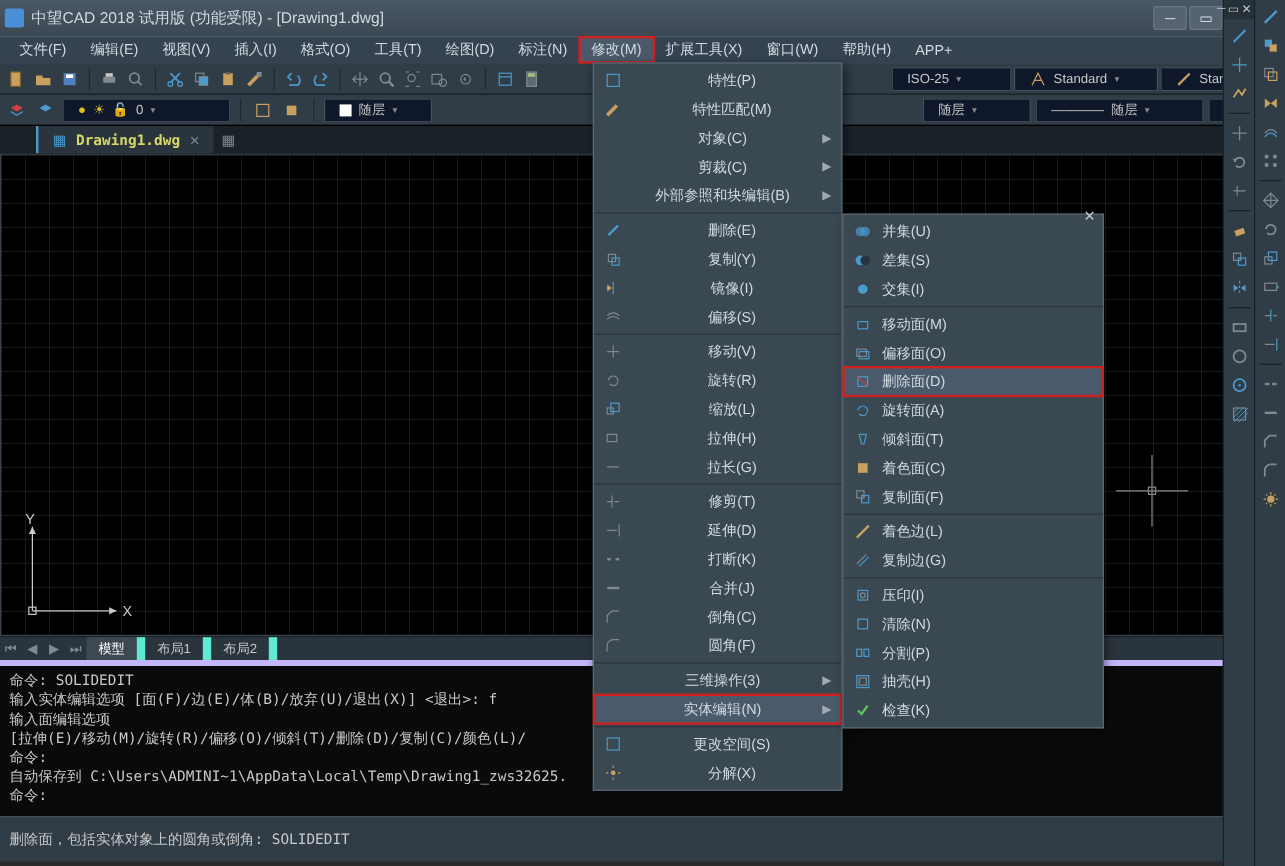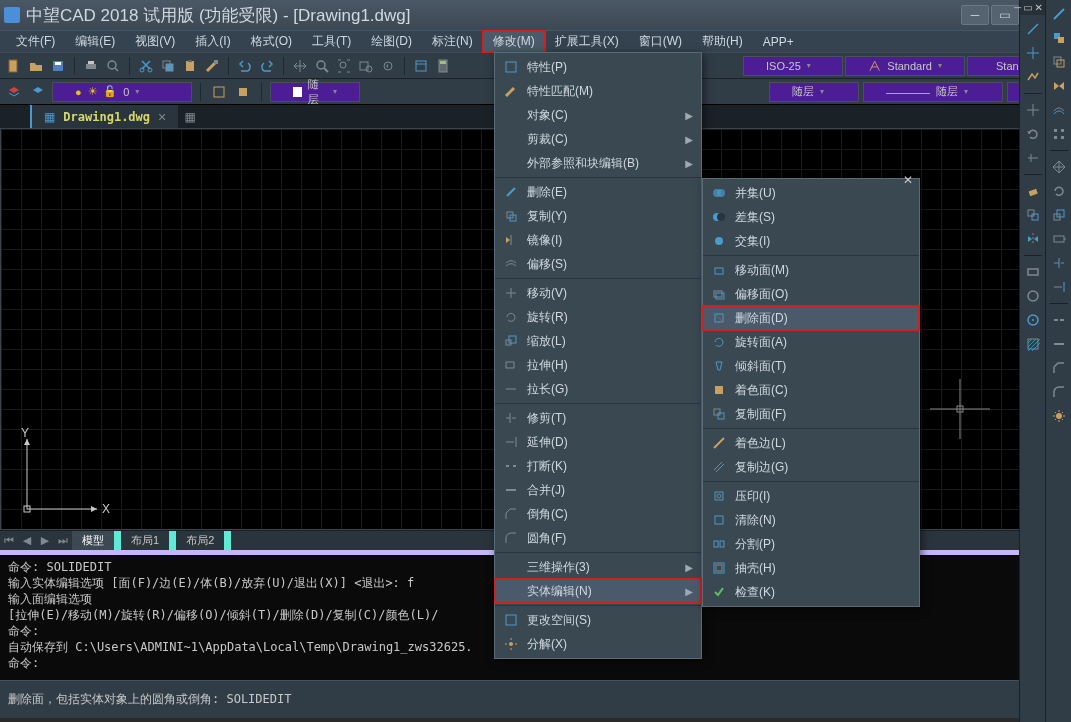--- a/index.html
+++ b/index.html
@@ -1,29 +1,29 @@
 <!DOCTYPE html>
 <html><head>
 <meta charset="utf-8">
 <style>
 * { margin: 0; padding: 0; box-sizing: border-box; user-select: none; }
 body { font-family: "Microsoft YaHei", "SimSun", sans-serif; font-size: 12px; background: #2a2a2a; color: #c8c8c8; width: 1071px; height: 722px; overflow: hidden; }
 .titlebar { height: 30px; background: linear-gradient(#4a5866, #3c4852); display: flex; align-items: center; padding: 0 4px; color: #d0d8e0; }
 .titlebar .appicon { width: 16px; height: 16px; background: #4a90d8; margin-right: 6px; border-radius: 2px; }
-.titlebar .title { flex: 1; font-size: 17px; }
+.titlebar .title { flex: 1; font-size: 13px; }
 .winbtns { display: flex; }
 .winbtn { width: 28px; height: 20px; display: flex; align-items: center; justify-content: center; margin-left: 2px; background: #556270; border: 1px solid #6a7885; border-radius: 2px; cursor: pointer; }
 .winbtn.close { background: #d14836; border-color: #e0604a; color: #fff; width: 46px; }
 .menubar { height: 22px; background: #34434f; display: flex; align-items: stretch; padding: 0 6px; font-size: 12px; border-top: 1px solid #46566a; }
 .menuitem { padding: 0 10px; display: flex; align-items: center; cursor: pointer; color: #d0d8e0; }
 .menuitem.active { background: #4a5a6a; outline: 2px solid #d02020; outline-offset: -1px; }
 .toolbar { height: 26px; background: #303c46; display: flex; align-items: center; padding: 0 4px; border-top: 1px solid #404a54; gap: 2px; }
 .tbtn { width: 20px; height: 20px; display: flex; align-items: center; justify-content: center; border-radius: 2px; cursor: pointer; }
 .tsep { width: 1px; height: 18px; background: #1e2832; margin: 0 4px; }
-.tcombo { height: 20px; background: #4c1d95; border: 1px solid #46505a; color: #c8c8c8; display: flex; align-items: center; padding: 0 22px; font-size: 11px; gap: 6px; }
+.tcombo { height: 20px; background: #0f172a; border: 1px solid #46505a; color: #c8c8c8; display: flex; align-items: center; padding: 0 12px; font-size: 11px; gap: 6px; }
 .tcombo .caret { font-size: 8px; color: #888; }
 .toolbar2 { height: 26px; background: #303c46; display: flex; align-items: center; padding: 0 4px; border-top: 1px solid #1a2026; gap: 4px; }
 .doctab-row { height: 24px; background: #1a2228; display: flex; align-items: stretch; padding-left: 30px; border-top: 1px solid #000; }
 .doctab { background: #2a343c; padding: 0 12px; display: flex; align-items: center; gap: 8px; border-left: 2px solid #4a9acc; }
 .doctab .doclabel { color: #d8d86a; font-family: "SimSun", monospace; font-weight: bold; }
 .doctab .x { color: #808890; cursor: pointer; font-size: 14px; }
 .newtab { width: 24px; display: flex; align-items: center; justify-content: center; cursor: pointer; color: #808890; }
 .canvas-area { position: relative; height: 402px; background: #000; background-image: repeating-linear-gradient(#1a1a1a 0 1px, transparent 1px 20px), repeating-linear-gradient(90deg, #1a1a1a 0 1px, transparent 1px 20px); border: 1px solid #3a4450; }
 .ucs { position: absolute; left: 16px; bottom: 10px; width: 90px; height: 90px; }
 .ucs svg { overflow: visible; }
@@ -40,21 +40,21 @@
 .cmd-area { height: 130px; background: #0a0a0a; color: #c8c8c8; font-family: "SimSun", monospace; font-size: 12px; padding: 4px 8px; border-top: 5px solid #c4b5fd; line-height: 16px; overflow: hidden; }
 .cmd-area .line { white-space: pre; }
 .statusbar { height: 38px; background: #303c46; display: flex; align-items: center; padding: 0 8px; font-size: 12px; color: #c8c8c8; font-family: "SimSun", monospace; border-top: 1px solid #46505a; }
 .dropdown { position: absolute; background: #3a4852; border: 1px solid #5a6a78; box-shadow: 2px 2px 8px rgba(0,0,0,.5); min-width: 208px; padding: 2px 0; }
 .ditem { height: 24px; display: flex; align-items: center; padding: 0 8px; cursor: pointer; color: #d0d8e0; font-size: 12px; gap: 8px; }
 .ditem.hl { background: #4a5a6a; outline: 2px solid #d02020; outline-offset: -1px; }
 .ditem .dicon { width: 16px; height: 16px; display: flex; align-items: center; justify-content: center; flex-shrink: 0; }
 .ditem .dlabel { flex: 1; }
 .ditem .darrow { font-size: 10px; color: #a0a8b0; }
 .dsep { height: 1px; background: #2a3440; margin: 2px 0; }
-.dd1 { left: 494px; top: 52px; }
+.dd1 { left: 494px; top: 52px; text-align: center; }
 .dd2 { left: 702px; top: 178px; width: 218px; }
 .dd2 .titleclose { position: absolute; right: 6px; top: -6px; color: #c8c8c8; font-size: 12px; cursor: pointer; }
 .ico { width: 14px; height: 14px; }
 </style>
 </head>
 <body>
 
 <div class="titlebar">
   <div class="appicon"></div>
   <div class="title">中望CAD 2018 试用版 (功能受限) - [Drawing1.dwg]</div>

